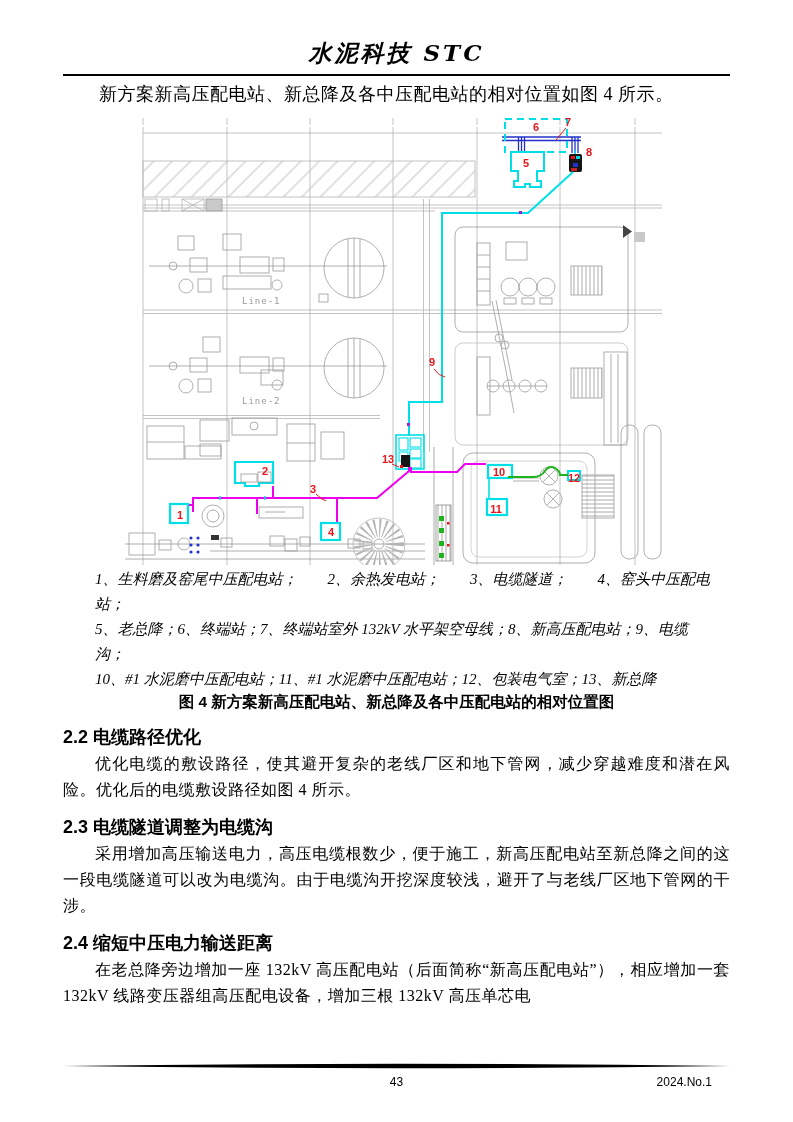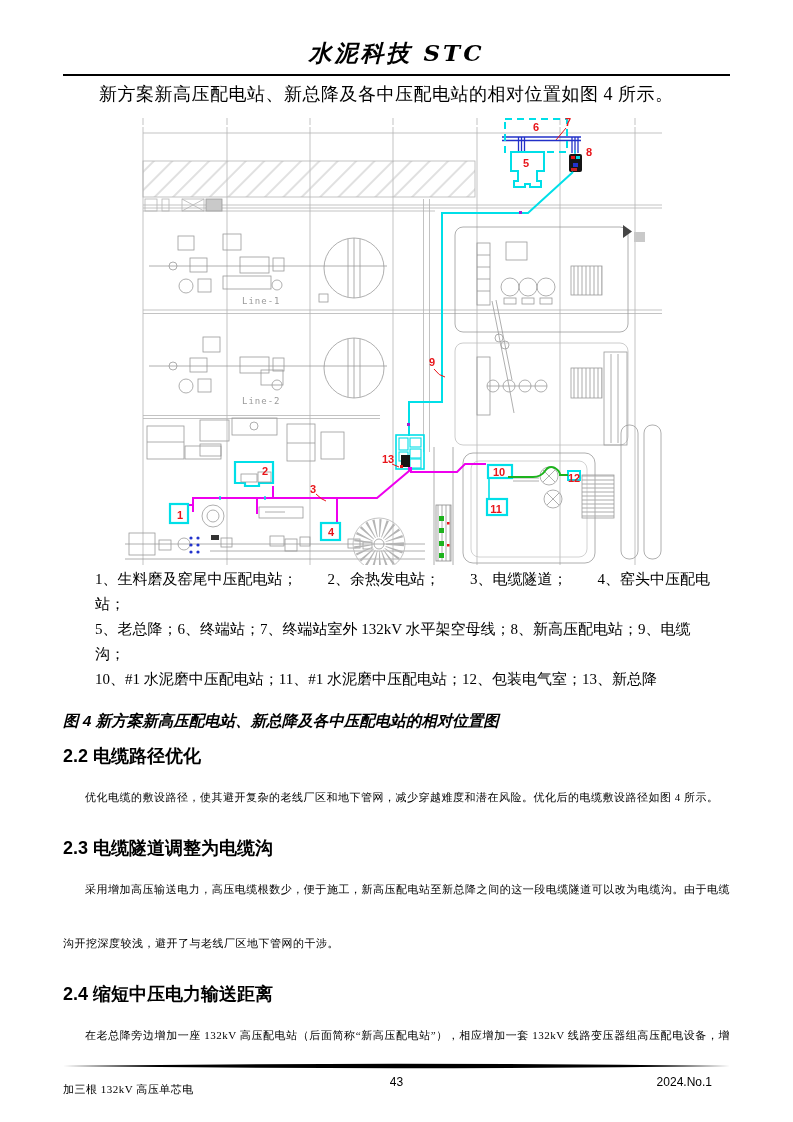--- a/index.html
+++ b/index.html
@@ -5,26 +5,26 @@
   html,body{margin:0;padding:0;}
   body{width:793px;height:1122px;background:#fff;color:#000;
        font-family:"Liberation Serif","DejaVu Serif",serif;}
   .page{position:relative;width:793px;height:1122px;overflow:hidden;background:#fff;}
   .content{padding:0 63px;position:relative;}
   .journal-title{text-align:center;font-size:23px;font-weight:bold;font-style:italic;
        letter-spacing:3px;padding-top:38px;font-family:"DejaVu Serif",serif;}
   .header-rule{border-bottom:2.5px solid #000;margin-top:5px;}
   .intro{font-size:18px;line-height:26px;text-indent:2em;margin:5px 0 8px 0;letter-spacing:0.5px;}
   .figure-wrap{width:540px;height:450px;margin:6px 0 0 62px;position:relative;overflow:hidden;}
-  .legend{margin:2px 0 0 32px;width:616px;font-size:15px;line-height:25px;}
-  .fig-caption{text-align:left;font-weight:bold;font-size:15.5px;margin-top:19px;
-       font-family:"Liberation Sans","DejaVu Sans",sans-serif;font-style:italic;}
+  .legend{margin:2px 0 0 32px;width:616px;font-size:15px;line-height:25px;font-style:italic;}
+  .fig-caption{text-align:center;font-weight:bold;font-size:15.5px;margin-top:0;
+       font-family:"Liberation Sans","DejaVu Sans",sans-serif;}
   .sec-heading{font-family:"Liberation Sans","DejaVu Sans",sans-serif;font-weight:bold;
        font-size:18px;margin:12px 0 0 0;}
-  .body-para{font-size:11px;line-height:54px;text-indent:2em;text-align:justify;
+  .body-para{font-size:16px;line-height:26px;text-indent:2em;text-align:justify;
        margin:2px 0 0 0;letter-spacing:0.5px;}
   .footer{position:absolute;left:63px;right:63px;top:1056px;}
   .footer-row{position:relative;font-size:12px;margin-top:1px;
        font-family:"Liberation Sans","DejaVu Sans",sans-serif;}
   .page-num{text-align:center;}
   .issue{position:absolute;right:18px;top:0;}
   
   svg .cad{stroke:#b4b4b4;fill:none;stroke-width:0.8;}
   svg .cadd{stroke:#9a9a9a;fill:none;stroke-width:0.8;}
   svg .cad-label{font:9px "DejaVu Sans Mono","Liberation Mono",monospace;fill:#9a9a9a;letter-spacing:1px;}

